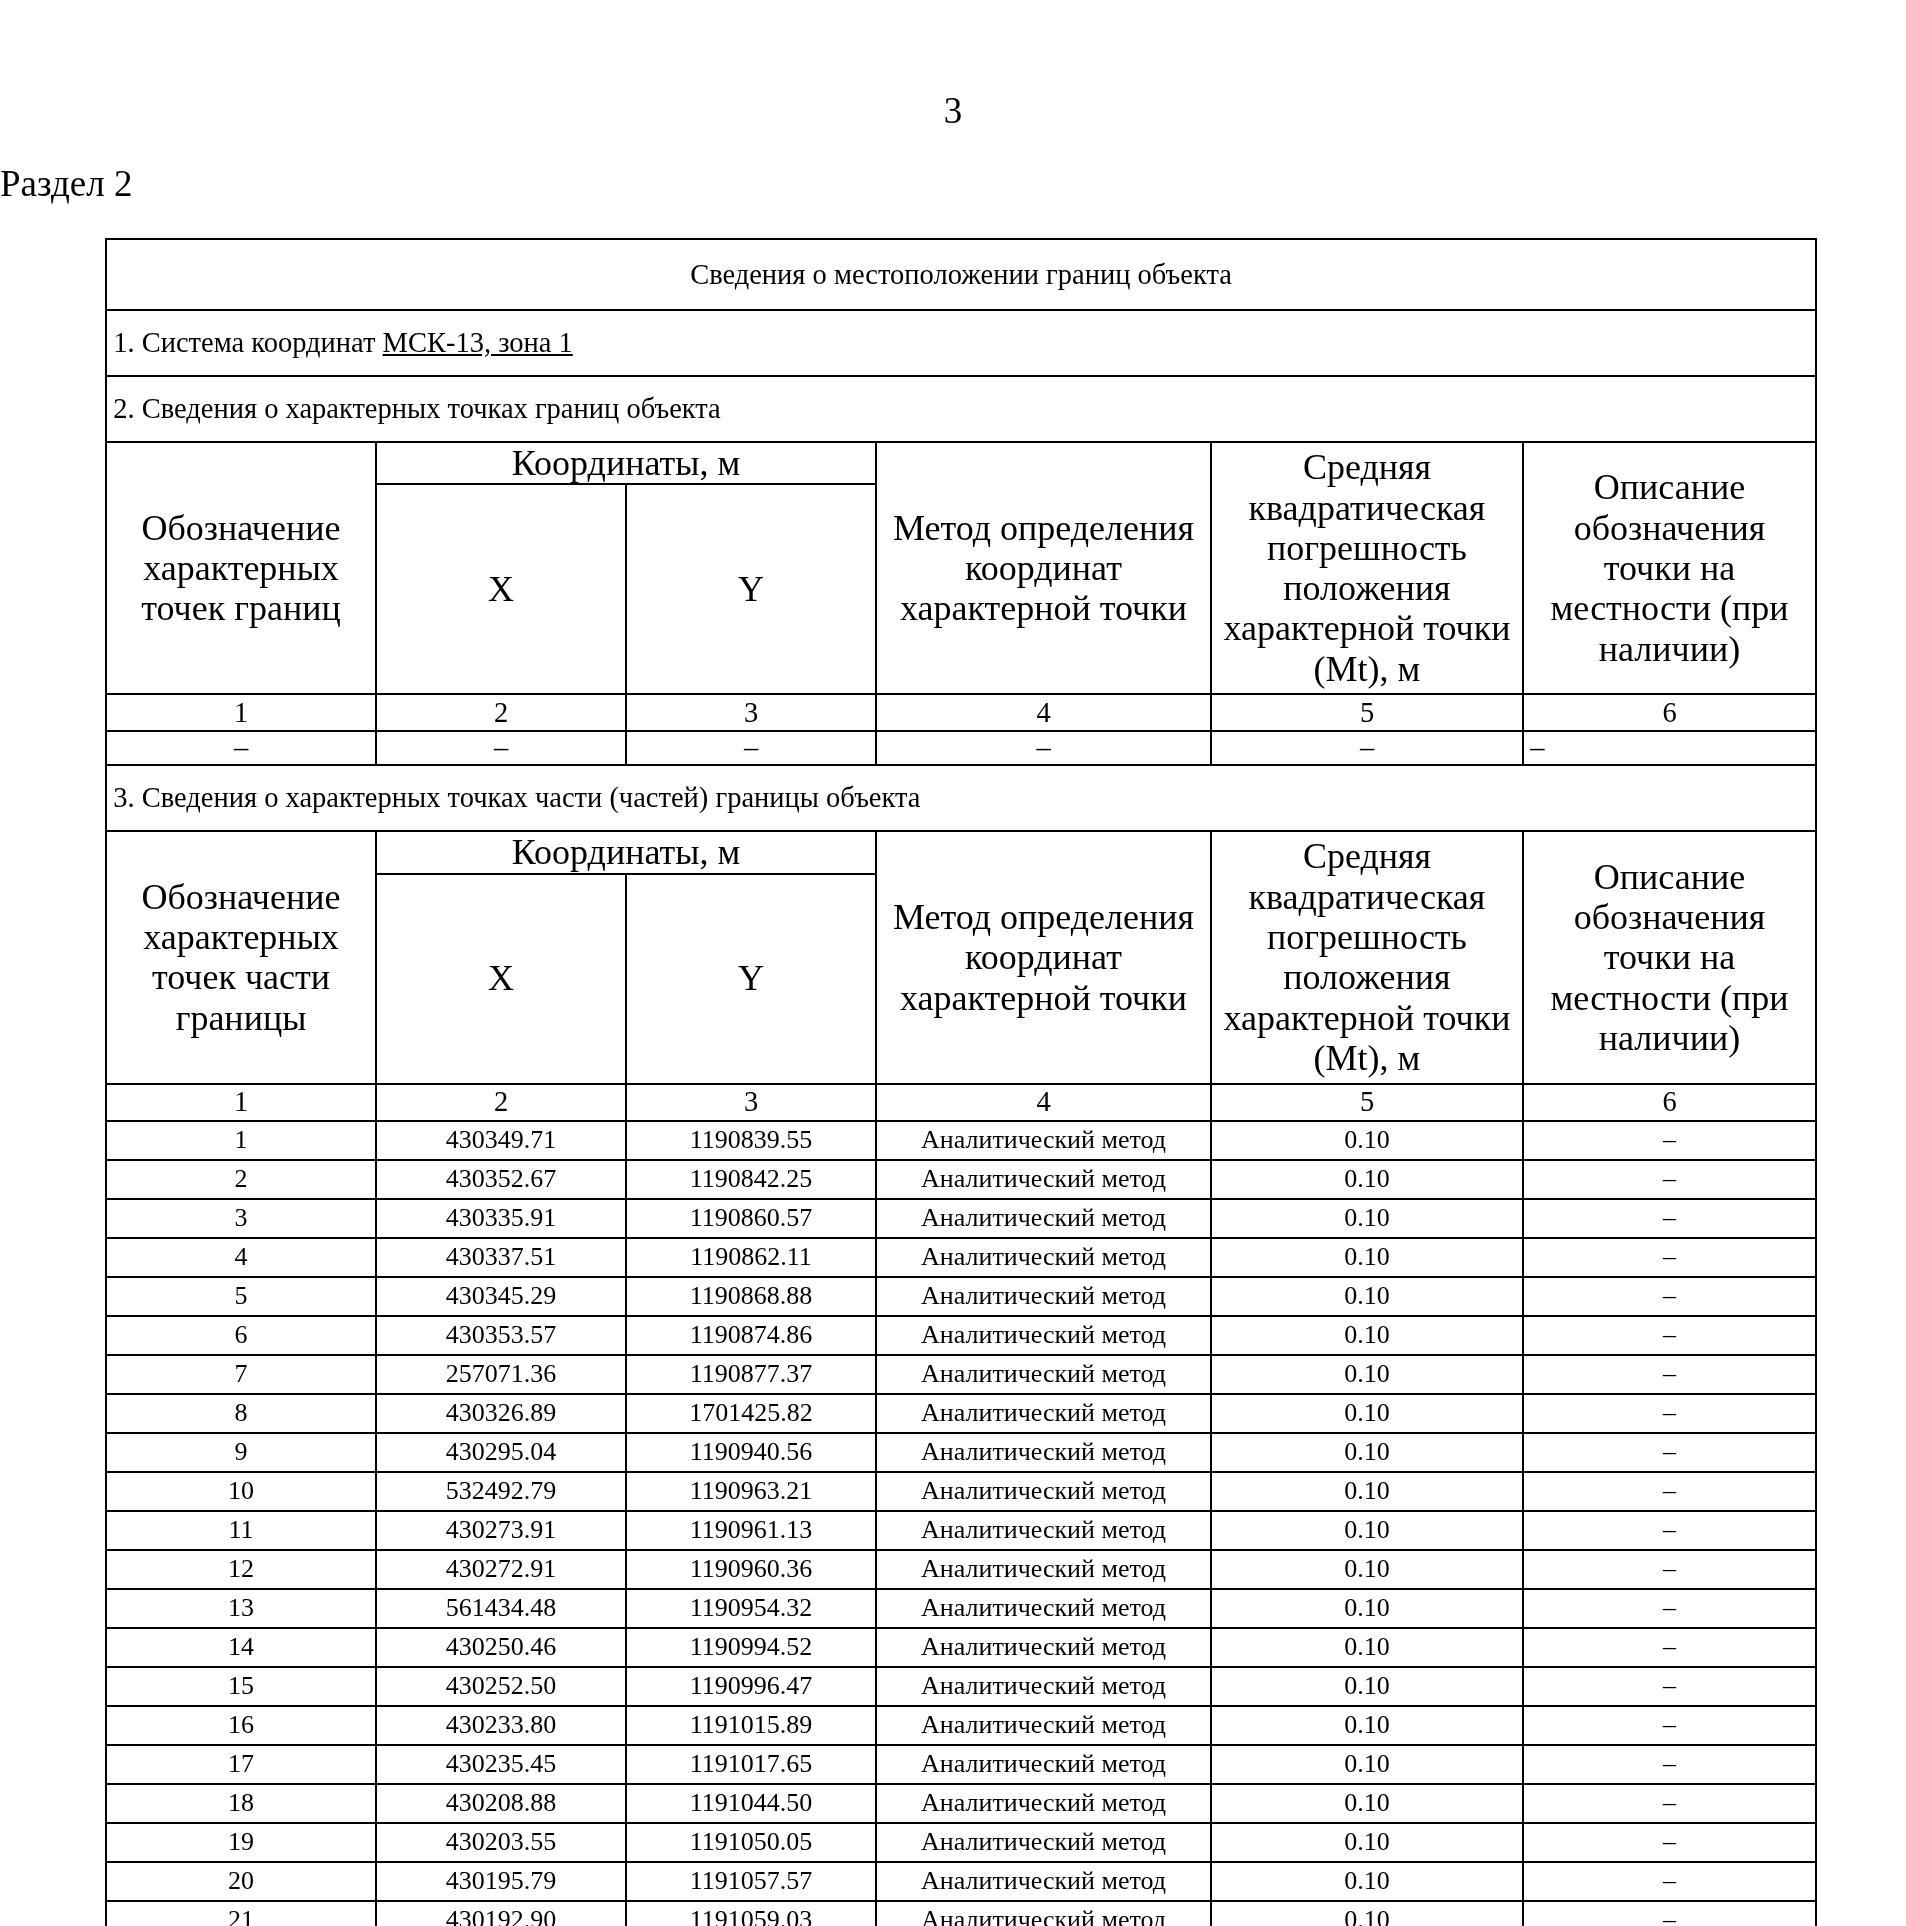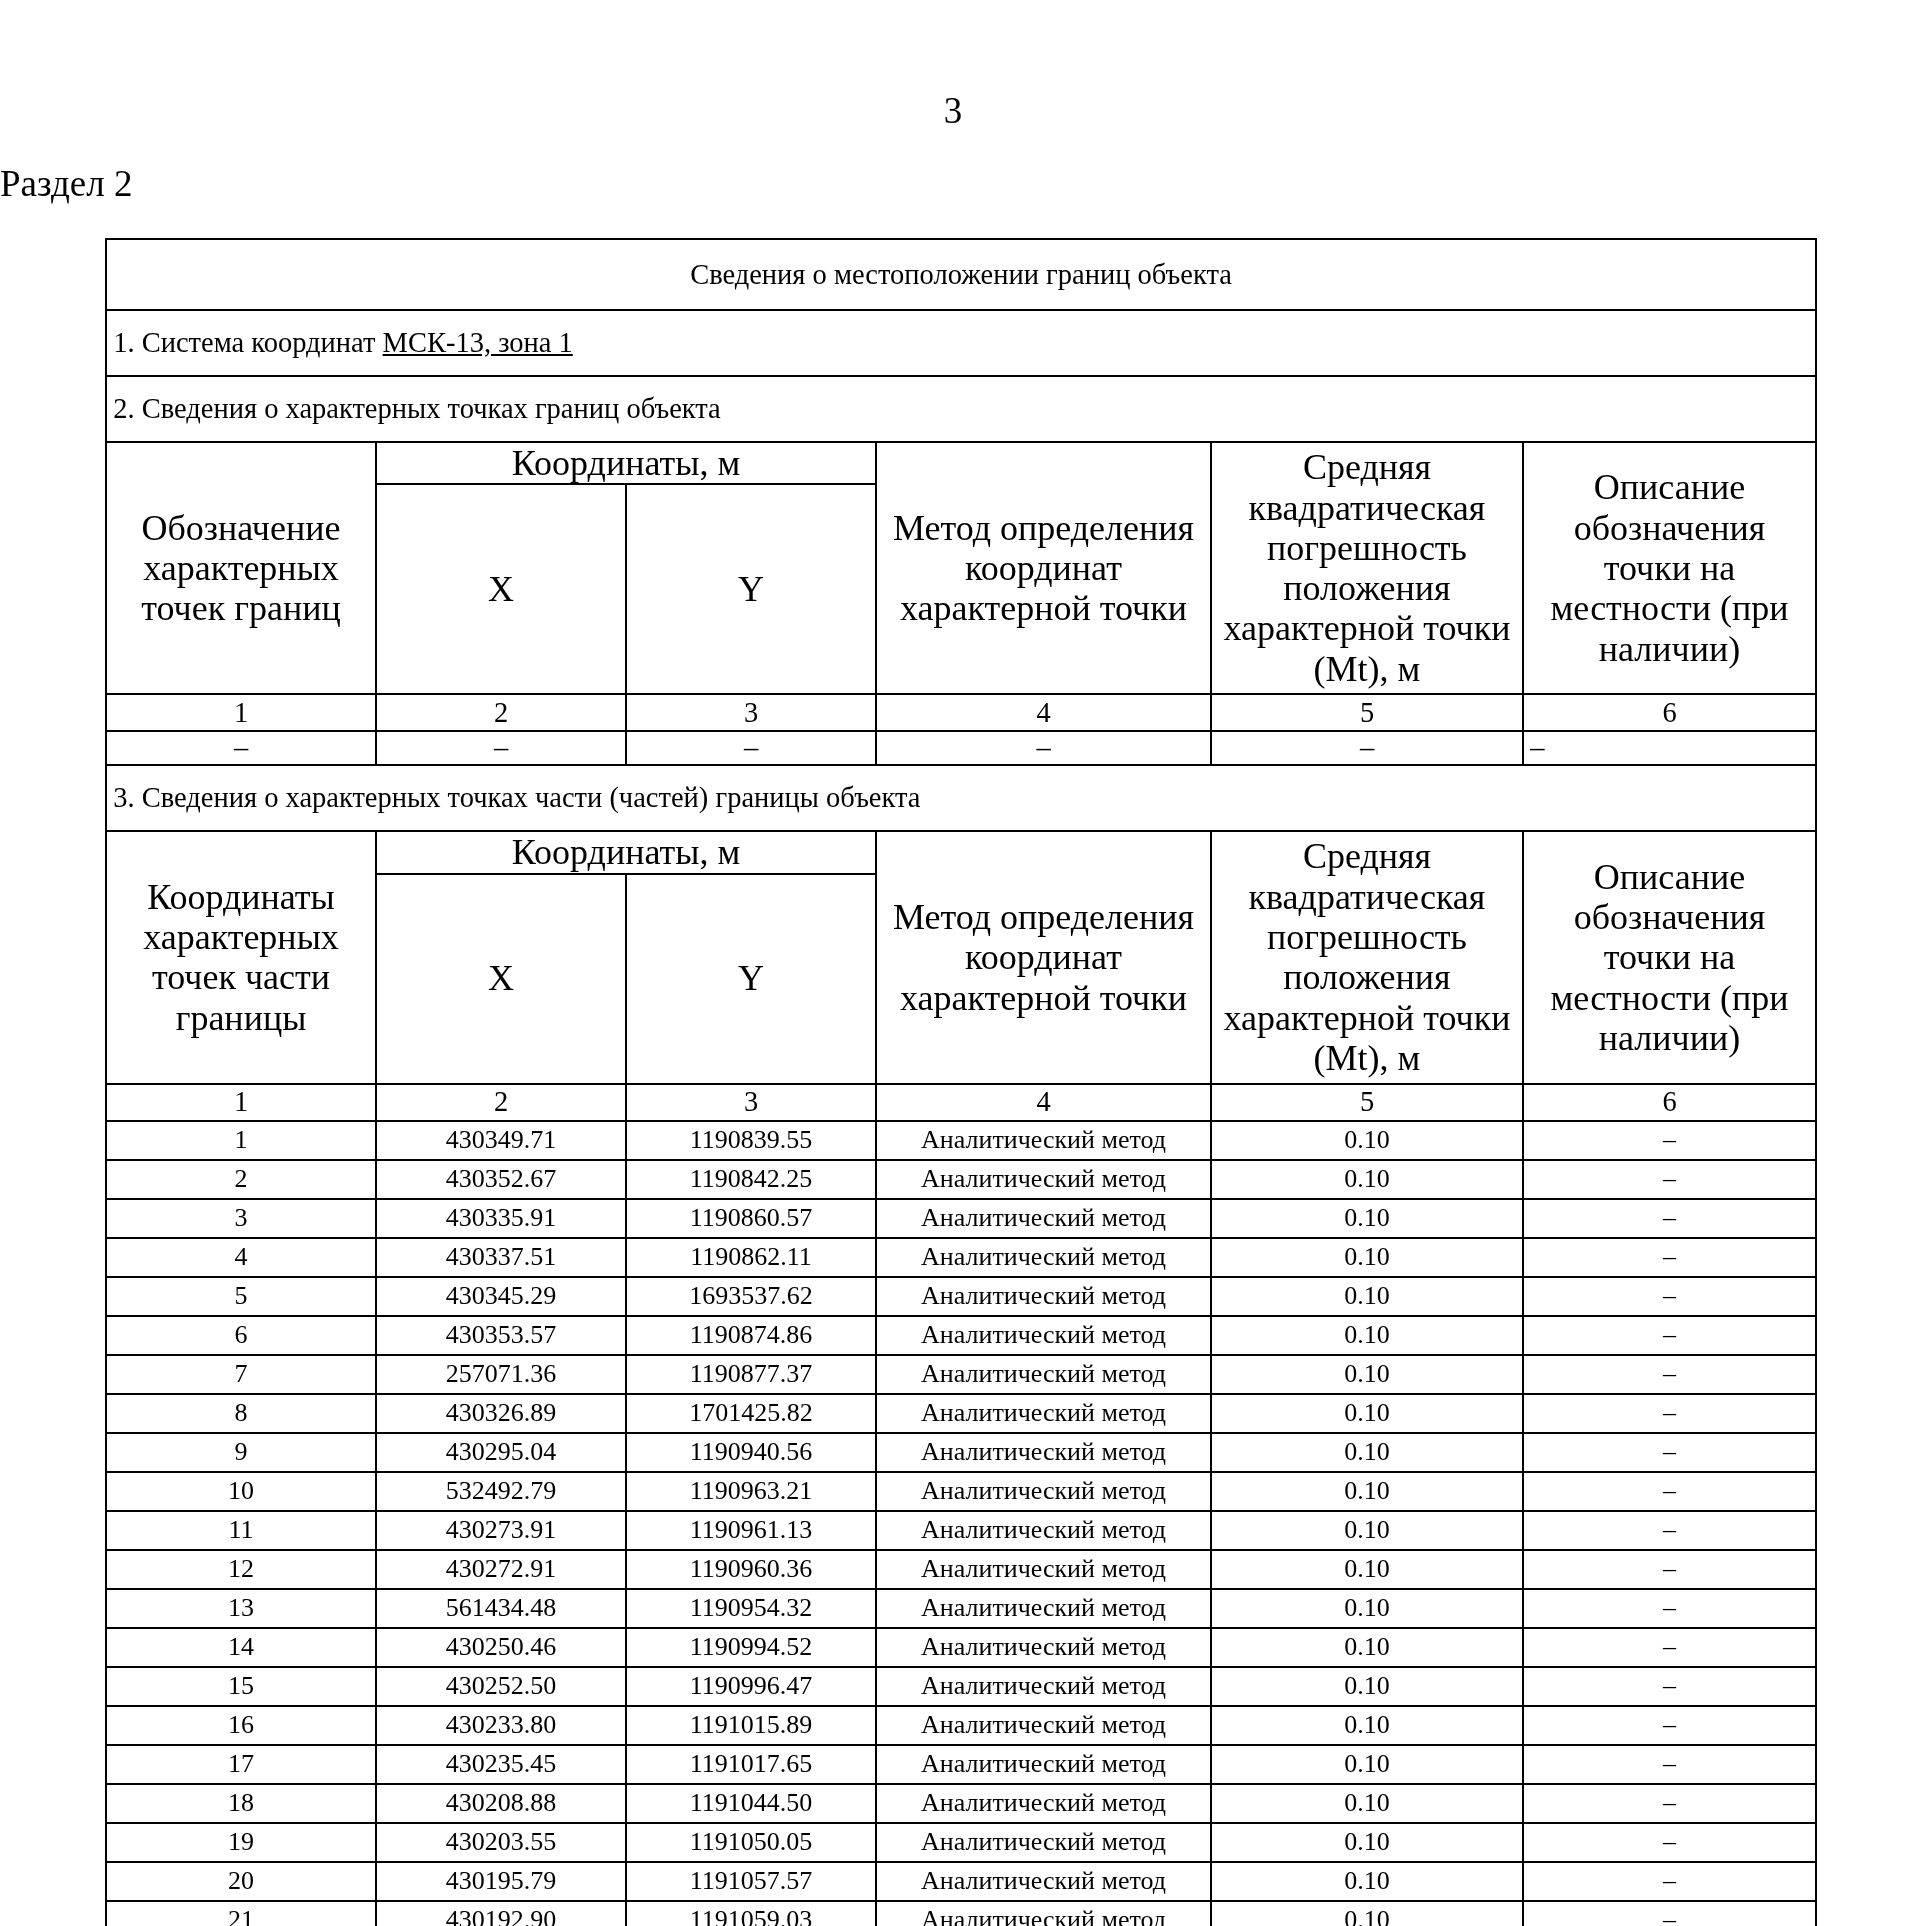--- a/index.html
+++ b/index.html
@@ -85,21 +85,21 @@
       <td>–</td>
       <td>–</td>
       <td>–</td>
       <td>–</td>
       <td class="left">–</td>
     </tr>
     <tr class="line-row">
       <td colspan="6" class="left">3. Сведения о характерных точках части (частей) границы объекта</td>
     </tr>
     <tr class="hdr hdr-top">
-      <td rowspan="2">Координаты характерных точек части границы</td>
+      <td rowspan="2">Обозначение характерных точек части границы</td>
       <td colspan="2">Координаты, м</td>
       <td rowspan="2">Метод определения координат характерной точки</td>
       <td rowspan="2">Средняя квадратическая погрешность положения характерной точки (Mt), м</td>
       <td rowspan="2">Описание обозначения точки на местности (при наличии)</td>
     </tr>
     <tr class="hdr hdr-bot">
       <td>X</td>
       <td>Y</td>
     </tr>
     <tr class="num-row">
@@ -138,21 +138,21 @@
         <td>4</td>
         <td>430337.51</td>
         <td>1190862.11</td>
         <td>Аналитический метод</td>
         <td>0.10</td>
         <td>–</td>
       </tr>
       <tr class="data-row">
         <td>5</td>
         <td>430345.29</td>
-        <td>1693537.62</td>
+        <td>1190868.88</td>
         <td>Аналитический метод</td>
         <td>0.10</td>
         <td>–</td>
       </tr>
       <tr class="data-row">
         <td>6</td>
         <td>430353.57</td>
         <td>1190874.86</td>
         <td>Аналитический метод</td>
         <td>0.10</td>

